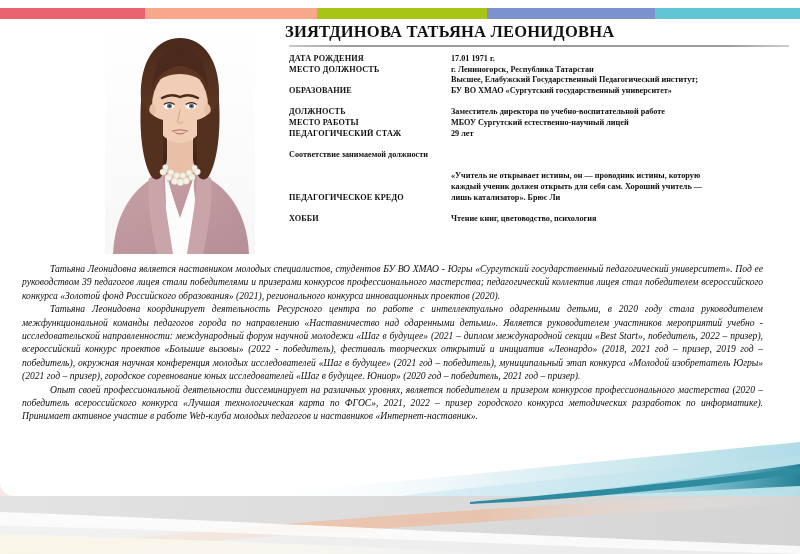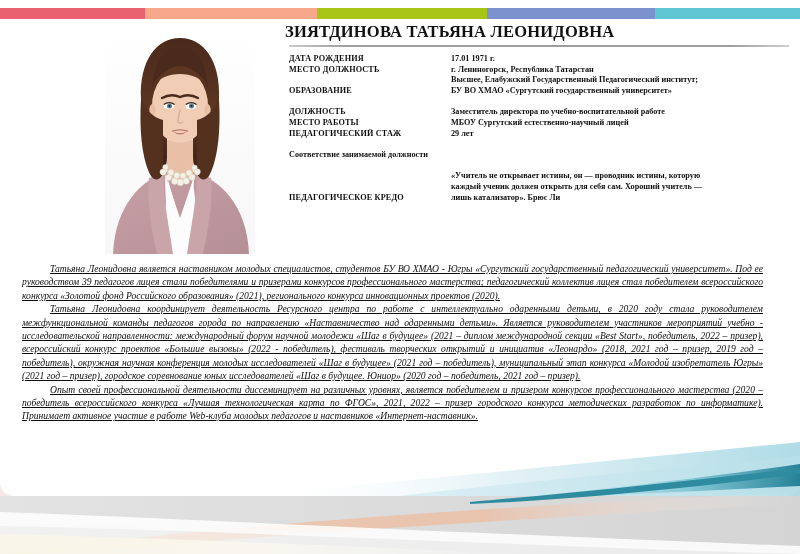--- a/index.html
+++ b/index.html
@@ -101,21 +101,20 @@
     line-height: 13.4px;
     font-style: italic;
     font-family: "Liberation Serif", "DejaVu Serif", serif;
     color: #0d0d0d;
     text-align: justify;
     z-index: 3;
   }
   .body-text p {
     margin: 0 15px 0 0;
     text-indent: 28px;
-    text-decoration: underline;
   }
 
   
   .ribbon {
     position: absolute;
     left: 0; bottom: 0;
     width: 800px; height: 120px;
     z-index: 1;
     pointer-events: none;
   }
@@ -261,20 +260,24 @@
 Соответствие занимаемой должности</div>
       </div>
       <div class="gap-md"></div>
       <div class="info-row">
         <div class="info-label">ПЕДАГОГИЧЕСКОЕ КРЕДО</div>
         <div class="info-value">«Учитель не открывает истины, он — проводник истины, которую
 каждый ученик должен открыть для себя сам. Хороший учитель —
 лишь катализатор». Брюс Ли</div>
       </div>
       <div class="gap-md"></div>
+      <div class="info-row">
+        <div class="info-label">ХОББИ</div>
+        <div class="info-value">Чтение книг, цветоводство, психология</div>
+      </div>
     </div>
 
   <div class="body-text" id="body-text">
       <p>Татьяна Леонидовна является наставником молодых специалистов, студентов БУ ВО ХМАО - Югры «Сургутский государственный педагогический университет». Под ее руководством 39 педагогов лицея стали победителями и призерами конкурсов профессионального мастерства; педагогический коллектив лицея стал победителем всероссийского конкурса «Золотой фонд Российского образования» (2021), регионального конкурса инновационных проектов (2020).</p>
       <p>Татьяна Леонидовна координирует деятельность Ресурсного центра по работе с интеллектуально одаренными детьми, в 2020 году стала руководителем межфункциональной команды педагогов города по направлению «Наставничество над одаренными детьми». Является руководителем участников мероприятий учебно - исследовательской направленности: международный форум научной молодежи «Шаг в будущее» (2021 – диплом международной секции «Best Start», победитель, 2022 – призер), всероссийский конкурс проектов «Большие вызовы» (2022 - победитель), фестиваль творческих открытий и инициатив «Леонардо» (2018, 2021 год – призер, 2019 год – победитель), окружная научная конференция молодых исследователей «Шаг в будущее» (2021 год – победитель), муниципальный этап конкурса «Молодой изобретатель Югры» (2021 год – призер), городское соревнование юных исследователей «Шаг в будущее. Юниор» (2020 год – победитель, 2021 год – призер).</p>
       <p>Опыт своей профессиональной деятельности диссеминирует на различных уровнях, является победителем и призером конкурсов профессионального мастерства (2020 – победитель всероссийского конкурса «Лучшая технологическая карта по ФГОС», 2021, 2022 – призер городского конкурса методических разработок по информатике).  Принимает активное участие в работе Web-клуба молодых педагогов и наставников «Интернет-наставник».</p>
     </div>
 
   <svg class="pink-band" viewBox="0 0 800 38" preserveAspectRatio="none">
     <path d="M0 0 L800 0 L800 4 C620 14 430 24 250 30 C160 33 70 35 0 36 Z" fill="#f7dfe3"></path>

